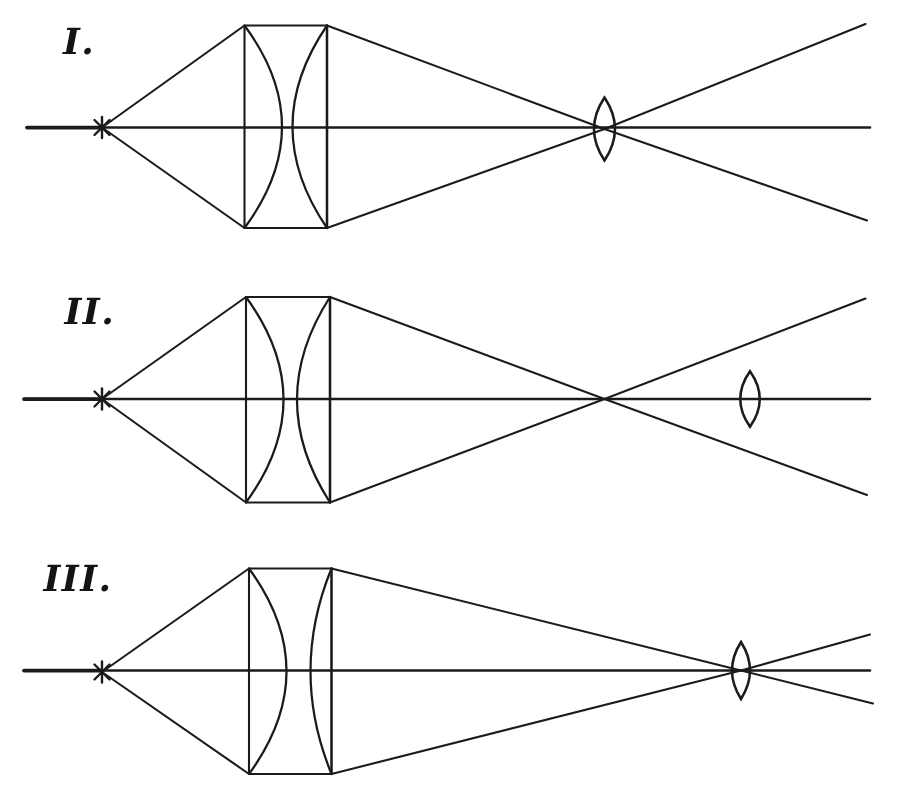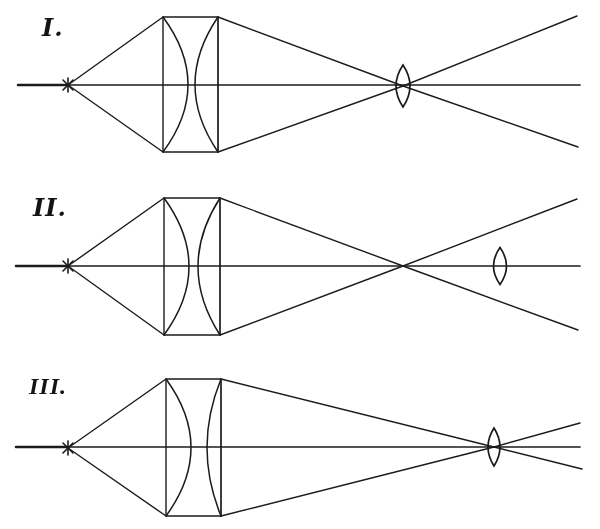--- a/index.html
+++ b/index.html
@@ -16,22 +16,22 @@
     font-family:"DejaVu Serif", serif;
     font-style:italic;
     font-weight:bold;
     font-size:24px;
     line-height:1;
     color:#141414;
     letter-spacing:1px;
     user-select:none;
   }
   .label-1{left:42px;top:16px;}
-  .label-2{left:33px;top:196px;}
-  .label-3{left:29px;top:374px;font-family:Liberation Serif, serif;}
+  .label-2{left:43px;top:196px;}
+  .label-3{left:29px;top:374px;}
 </style>
 </head>
 <body>
 
 <div class="stage">
   <svg id="fig-svg" width="600" height="529" viewBox="0 0 600 529">
       <g>
         <line x1="18" y1="85" x2="580" y2="85" stroke="#1b1b1b" stroke-width="1.7" stroke-linecap="round"></line>
         <line x1="18" y1="85" x2="68" y2="85" stroke="#1b1b1b" stroke-width="2.5" stroke-linecap="round"></line>
         <line x1="68" y1="85" x2="163" y2="17" stroke="#1b1b1b" stroke-width="1.4" stroke-linecap="round"></line>

